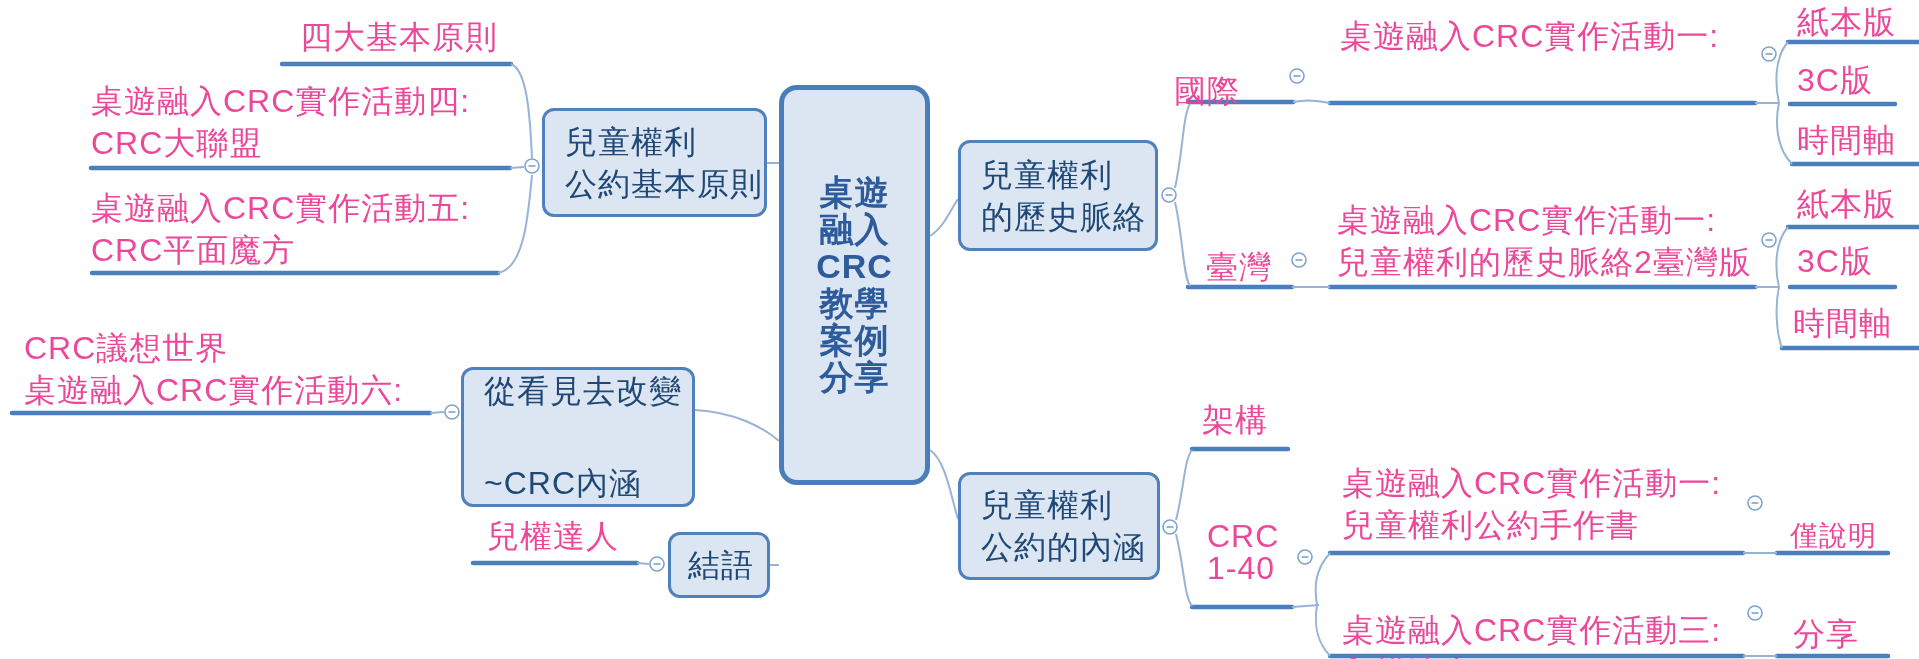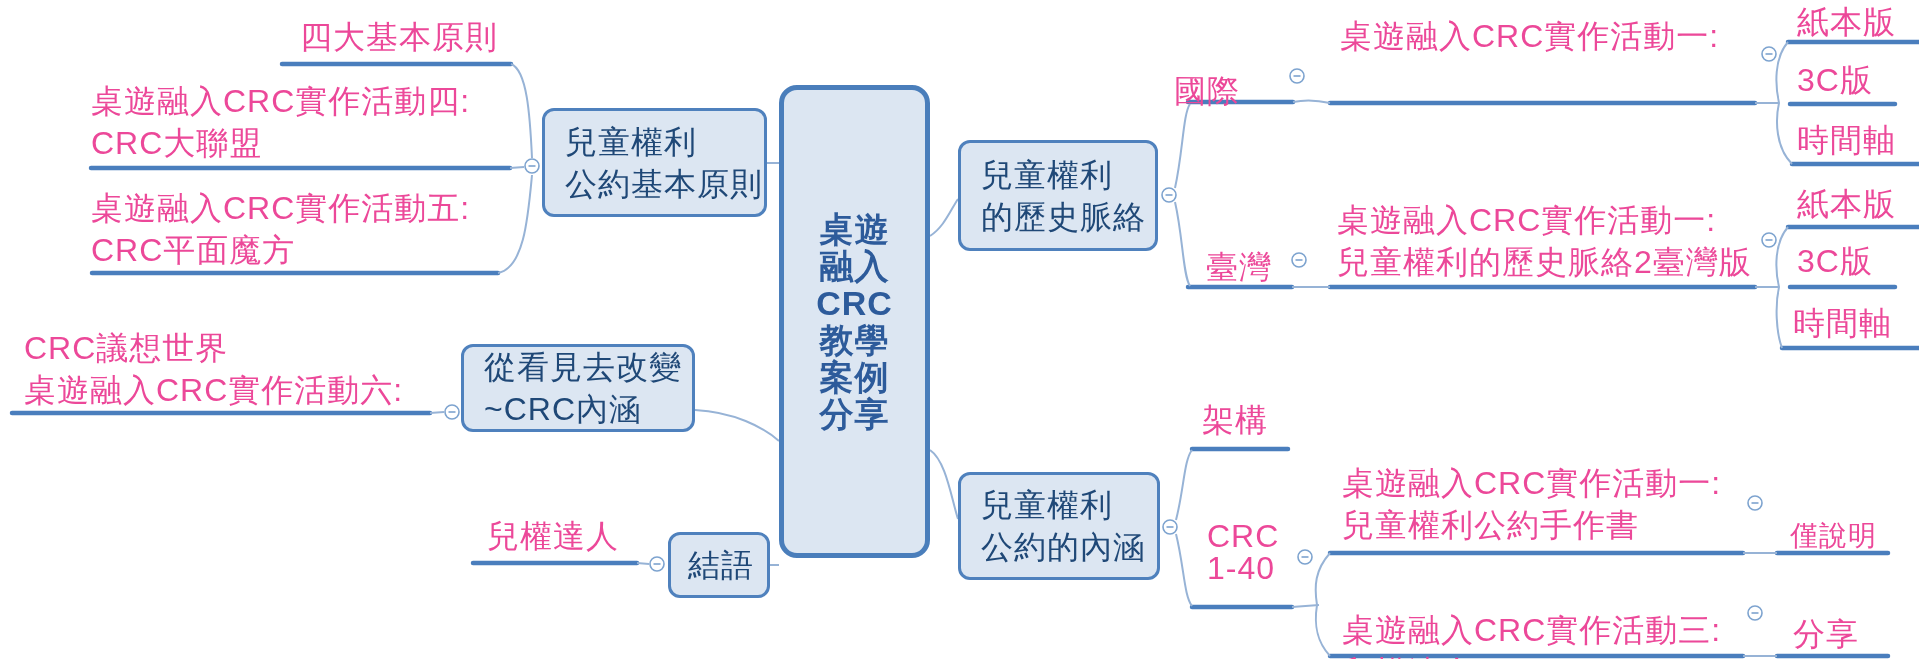--- a/index.html
+++ b/index.html
@@ -9,21 +9,21 @@
   .u{stroke:#4a7ebd;stroke-width:4.5;stroke-linecap:round;fill:none;}
   .t{stroke:#97b3d6;stroke-width:2;fill:none;}
   .toggle circle{fill:#ffffff;stroke:#7da3cf;stroke-width:1.6;}
   .toggle line{stroke:#7da3cf;stroke-width:1.6;}
   .tnode{position:absolute;color:#ec4899;font-size:32px;line-height:42px;white-space:nowrap;letter-spacing:1px;}
   .sm{font-size:28px;}
   .bnode{position:absolute;background:#dce6f2;border:3px solid #4f81bd;border-radius:12px;
          color:#1f4877;font-size:32px;line-height:42px;letter-spacing:1px;white-space:nowrap;
          display:flex;flex-direction:column;justify-content:center;padding-left:20px;box-sizing:border-box;}
   .bnode.center{align-items:center;padding-left:4px;}
-  .root{position:absolute;left:779px;top:85px;width:151px;height:473px;background:#dce6f2;
+  .root{position:absolute;left:779px;top:85px;width:151px;height:400px;background:#dce6f2;
         border:5px solid #4a7ebb;border-radius:18px;box-sizing:border-box;
         display:flex;flex-direction:column;justify-content:center;align-items:center;
         color:#2d5b9b;font-weight:bold;font-size:34px;line-height:37px;letter-spacing:1px;}
 </style>
 </head>
 <body>
 
 <div class="canvas">
 
   <svg class="connectors" width="1919" height="659">
@@ -131,21 +131,21 @@
     <div>CRC</div>
     <div>教學</div>
     <div>案例</div>
     <div>分享</div>
   </div>
 
   <div class="bnode" style="left:542px;top:108px;width:225px;height:109px;">
     <div>兒童權利</div>
     <div>公約基本原則</div>
   </div>
-  <div class="bnode" style="left:461px;top:344px;width:234px;height:88px;">
+  <div class="bnode" style="left:461px;top:367px;width:234px;height:140px;justify-content:space-between;">
     <div>從看見去改變</div>
     <div>~CRC內涵</div>
   </div>
   <div class="bnode center" style="left:668px;top:532px;width:102px;height:66px;">
     <div>結語</div>
   </div>
 
   <div class="tnode" style="left:300px;top:16px;">四大基本原則</div>
   <div class="tnode" style="left:91px;top:80px;">
     <div>桌遊融入CRC實作活動四:</div>

